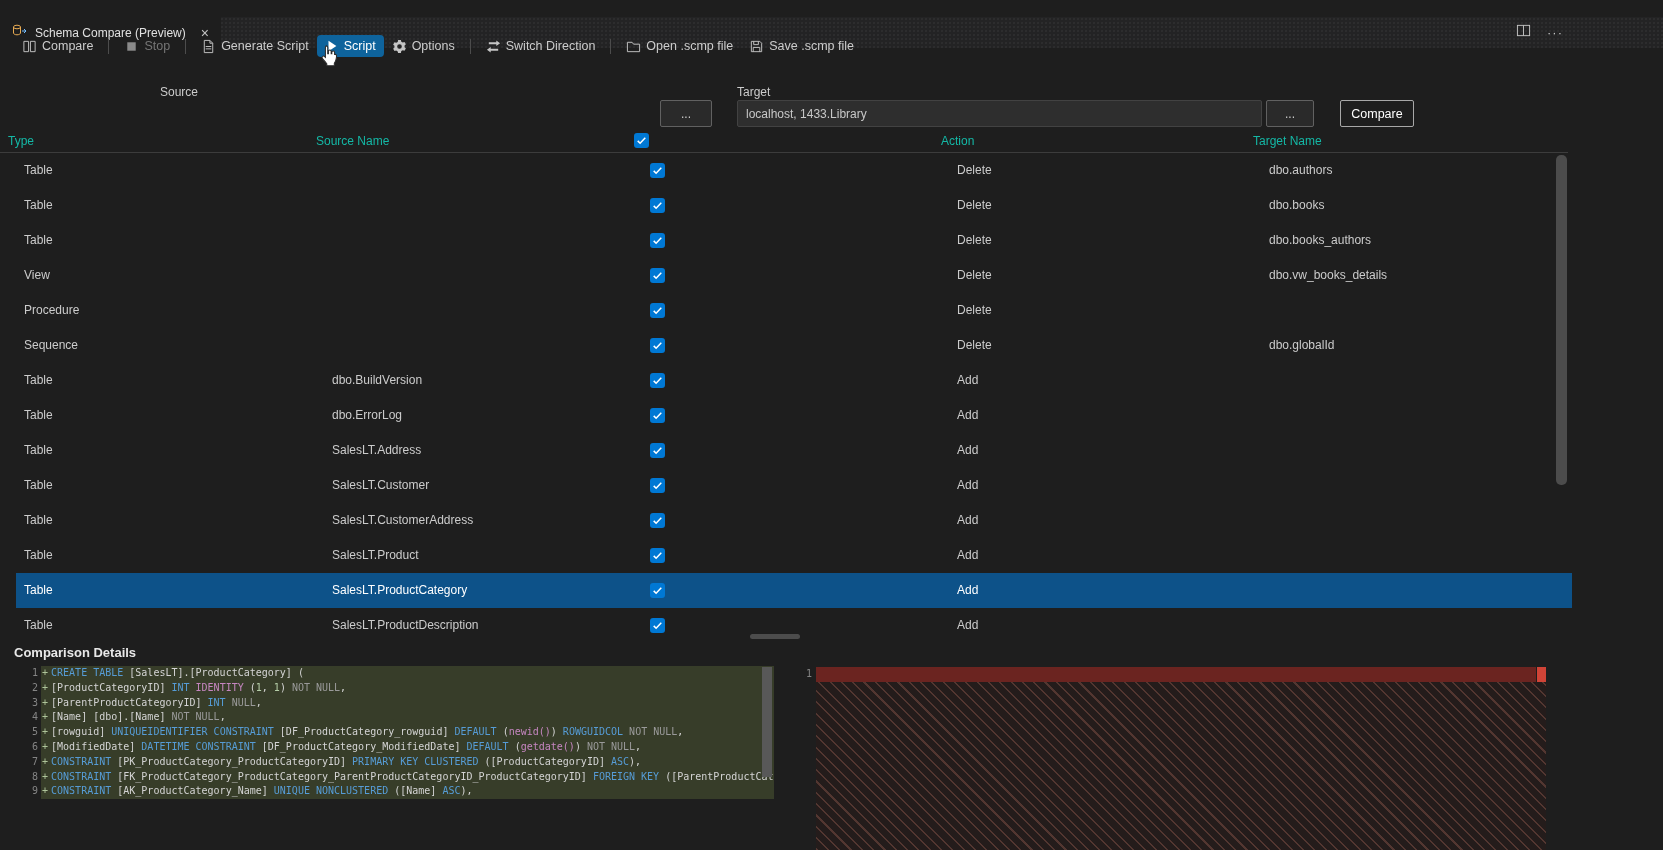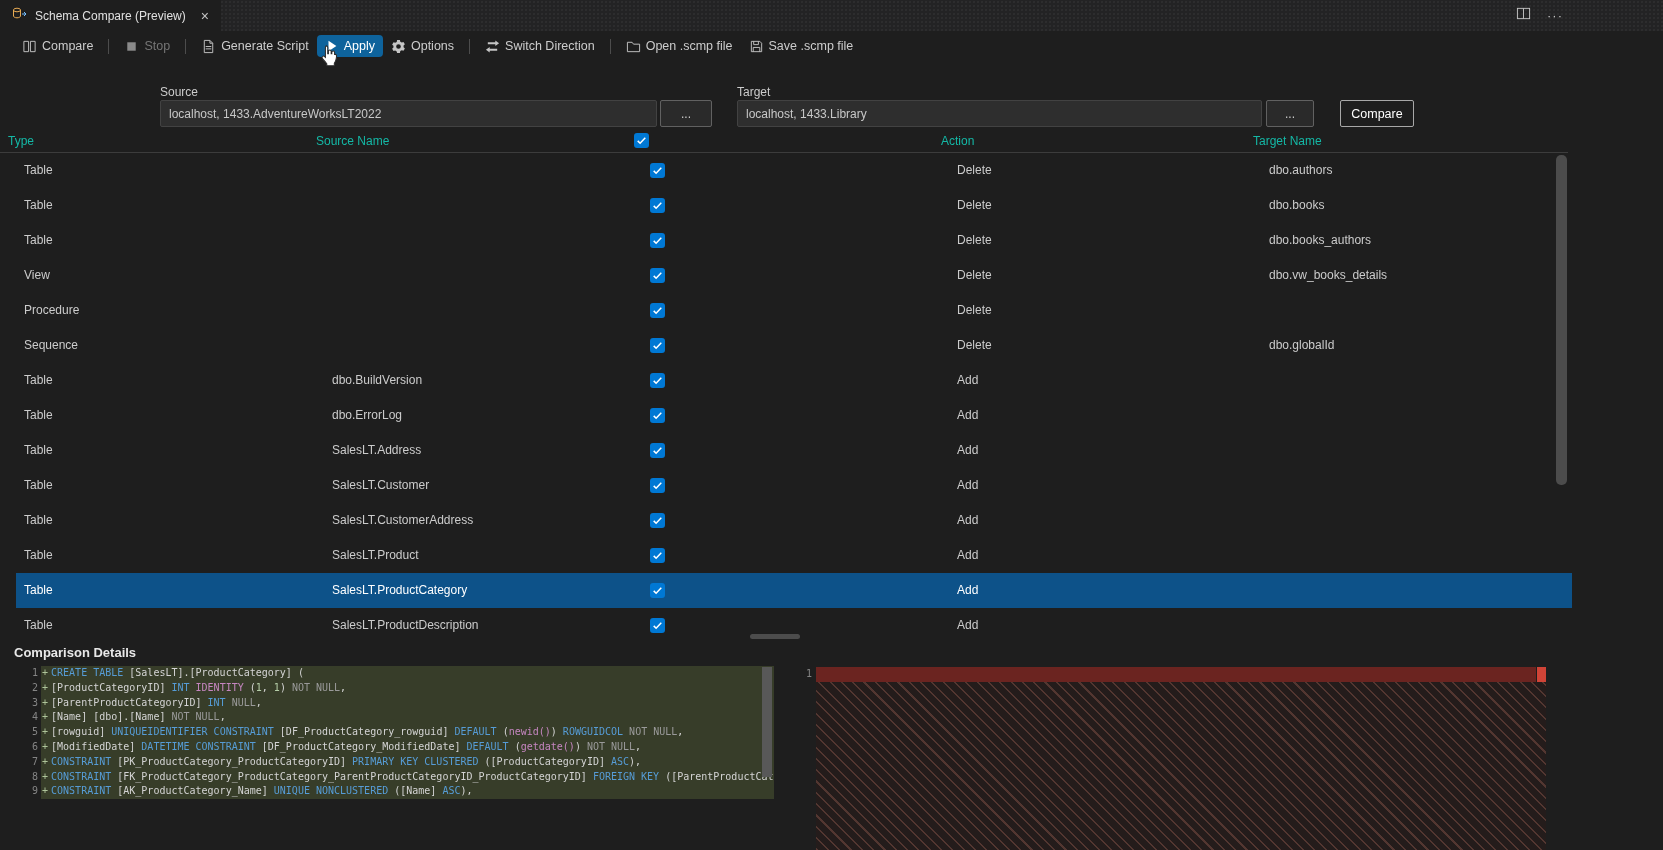--- a/index.html
+++ b/index.html
@@ -3,21 +3,21 @@
 <meta charset="utf-8">
 <style>
   html,body{margin:0;padding:0;background:#1e1e1e;}
   .app{position:relative;width:1663px;height:850px;background:#1e1e1e;overflow:hidden;
        font-family:"Liberation Sans",sans-serif;color:#cccccc;
        --accent:#0e639c;--selection:#0d5289;--checkbox:#0078d4;--add-bg:#373d29;
        --del-bg:#6b2420;--ruler-del:#d04437;
        --tok-kw:#569cd6;--tok-fn:#c586c0;--tok-num:#b5cea8;--tok-plain:#d4d4d4;--tok-dim:#9a9a9a;}
 
   
-  .tabbar{position:absolute;top:0;left:0;right:0;height:31px;background-color:#232324;
+  .tabbar{position:absolute;top:17px;left:0;right:0;height:31px;background-color:#232324;
           background-image:radial-gradient(rgba(210,210,210,0.055) 1px, transparent 1.2px);
           background-size:4px 4px;display:flex;align-items:stretch;text-align:right;}
   .tab{display:flex;align-items:center;gap:7px;background:#1e1e1e;padding:0 12px;height:31px;cursor:default;}
   .tab-label{font-size:12px;color:#e0e0e0;white-space:nowrap;}
   .tab-close{color:#c5c5c5;font-size:14px;margin-left:8px;line-height:1;}
   .tabbar-actions{position:absolute;right:100px;top:0;height:31px;display:flex;align-items:center;gap:16px;color:#c5c5c5;}
   .tabbar-actions .dots{font-size:13px;letter-spacing:1px;line-height:1;}
 
   
   .toolbar{position:absolute;top:31px;left:0;right:0;height:30px;display:flex;align-items:center;padding-left:14px;}
@@ -139,21 +139,21 @@
           </svg>
         </span>
         <span class="tb-label">Generate Script</span>
       </div>
       <div class="tb-item active">
         <span class="tb-icon">
           <svg width="14" height="14" viewBox="0 0 16 16">
             <path d="M4 2l9 6-9 6z" fill="#ffffff"></path>
           </svg>
         </span>
-        <span class="tb-label">Apply</span>
+        <span class="tb-label">Script</span>
       </div>
       <div class="tb-item">
         <span class="tb-icon">
           <svg width="15" height="15" viewBox="0 0 16 16" fill="#c5c5c5">
             <path fill-rule="evenodd" d="M6.5 1h3l.4 1.8 1.6.9 1.8-.6 1.5 2.6-1.4 1.2v1.9l1.4 1.2-1.5 2.6-1.8-.6-1.6.9L9.5 15h-3l-.4-1.8-1.6-.9-1.8.6L1.2 10.3l1.4-1.2V7.2L1.2 6l1.5-2.6 1.8.6 1.6-.9zM8 5.5A2.5 2.5 0 108 10.5 2.5 2.5 0 108 5.5z"></path>
           </svg>
         </span>
         <span class="tb-label">Options</span>
       </div>
       <div class="tb-sep"></div>
@@ -185,21 +185,20 @@
       </div>
     </div>
 
   <div class="cursor">
     <svg width="21" height="24" viewBox="0 0 24 28">
         <path d="M9.2 2.2c1 0 1.9.8 1.9 1.9v7.3h.8V8.6c0-.9.7-1.6 1.6-1.6s1.6.7 1.6 1.6v2.8h.8v-1.7c0-.9.7-1.6 1.6-1.6s1.6.7 1.6 1.6v2.4h.8c.8 0 1.5.7 1.5 1.5 0 0-.1 3-.8 5.1-.6 2-1.8 3.8-1.8 3.8v2.8H10v-2.3s-4.3-5-5.2-6.2c-.5-.8-.4-1.8.4-2.4.7-.5 1.6-.4 2.2.2l1 1V4.1c0-1.1.8-1.9 1.8-1.9z" fill="#ffffff" stroke="#2b2b2b" stroke-width="1.2"></path>
       </svg>
   </div>
 
   <span class="conn-label lbl-source">Source</span>
-  <input class="conn-input inp-source" readonly="" value="localhost, 1433.AdventureWorksLT2022" style="">
   <button class="browse-btn browse-source">...</button>
 
   <span class="conn-label lbl-target">Target</span>
   <input class="conn-input inp-target" readonly="" value="localhost, 1433.Library" style="">
   <button class="browse-btn browse-target">...</button>
 
   <button class="compare-btn">Compare</button>
 
   <div class="grid-header">
     <span class="h-type">Type</span>

